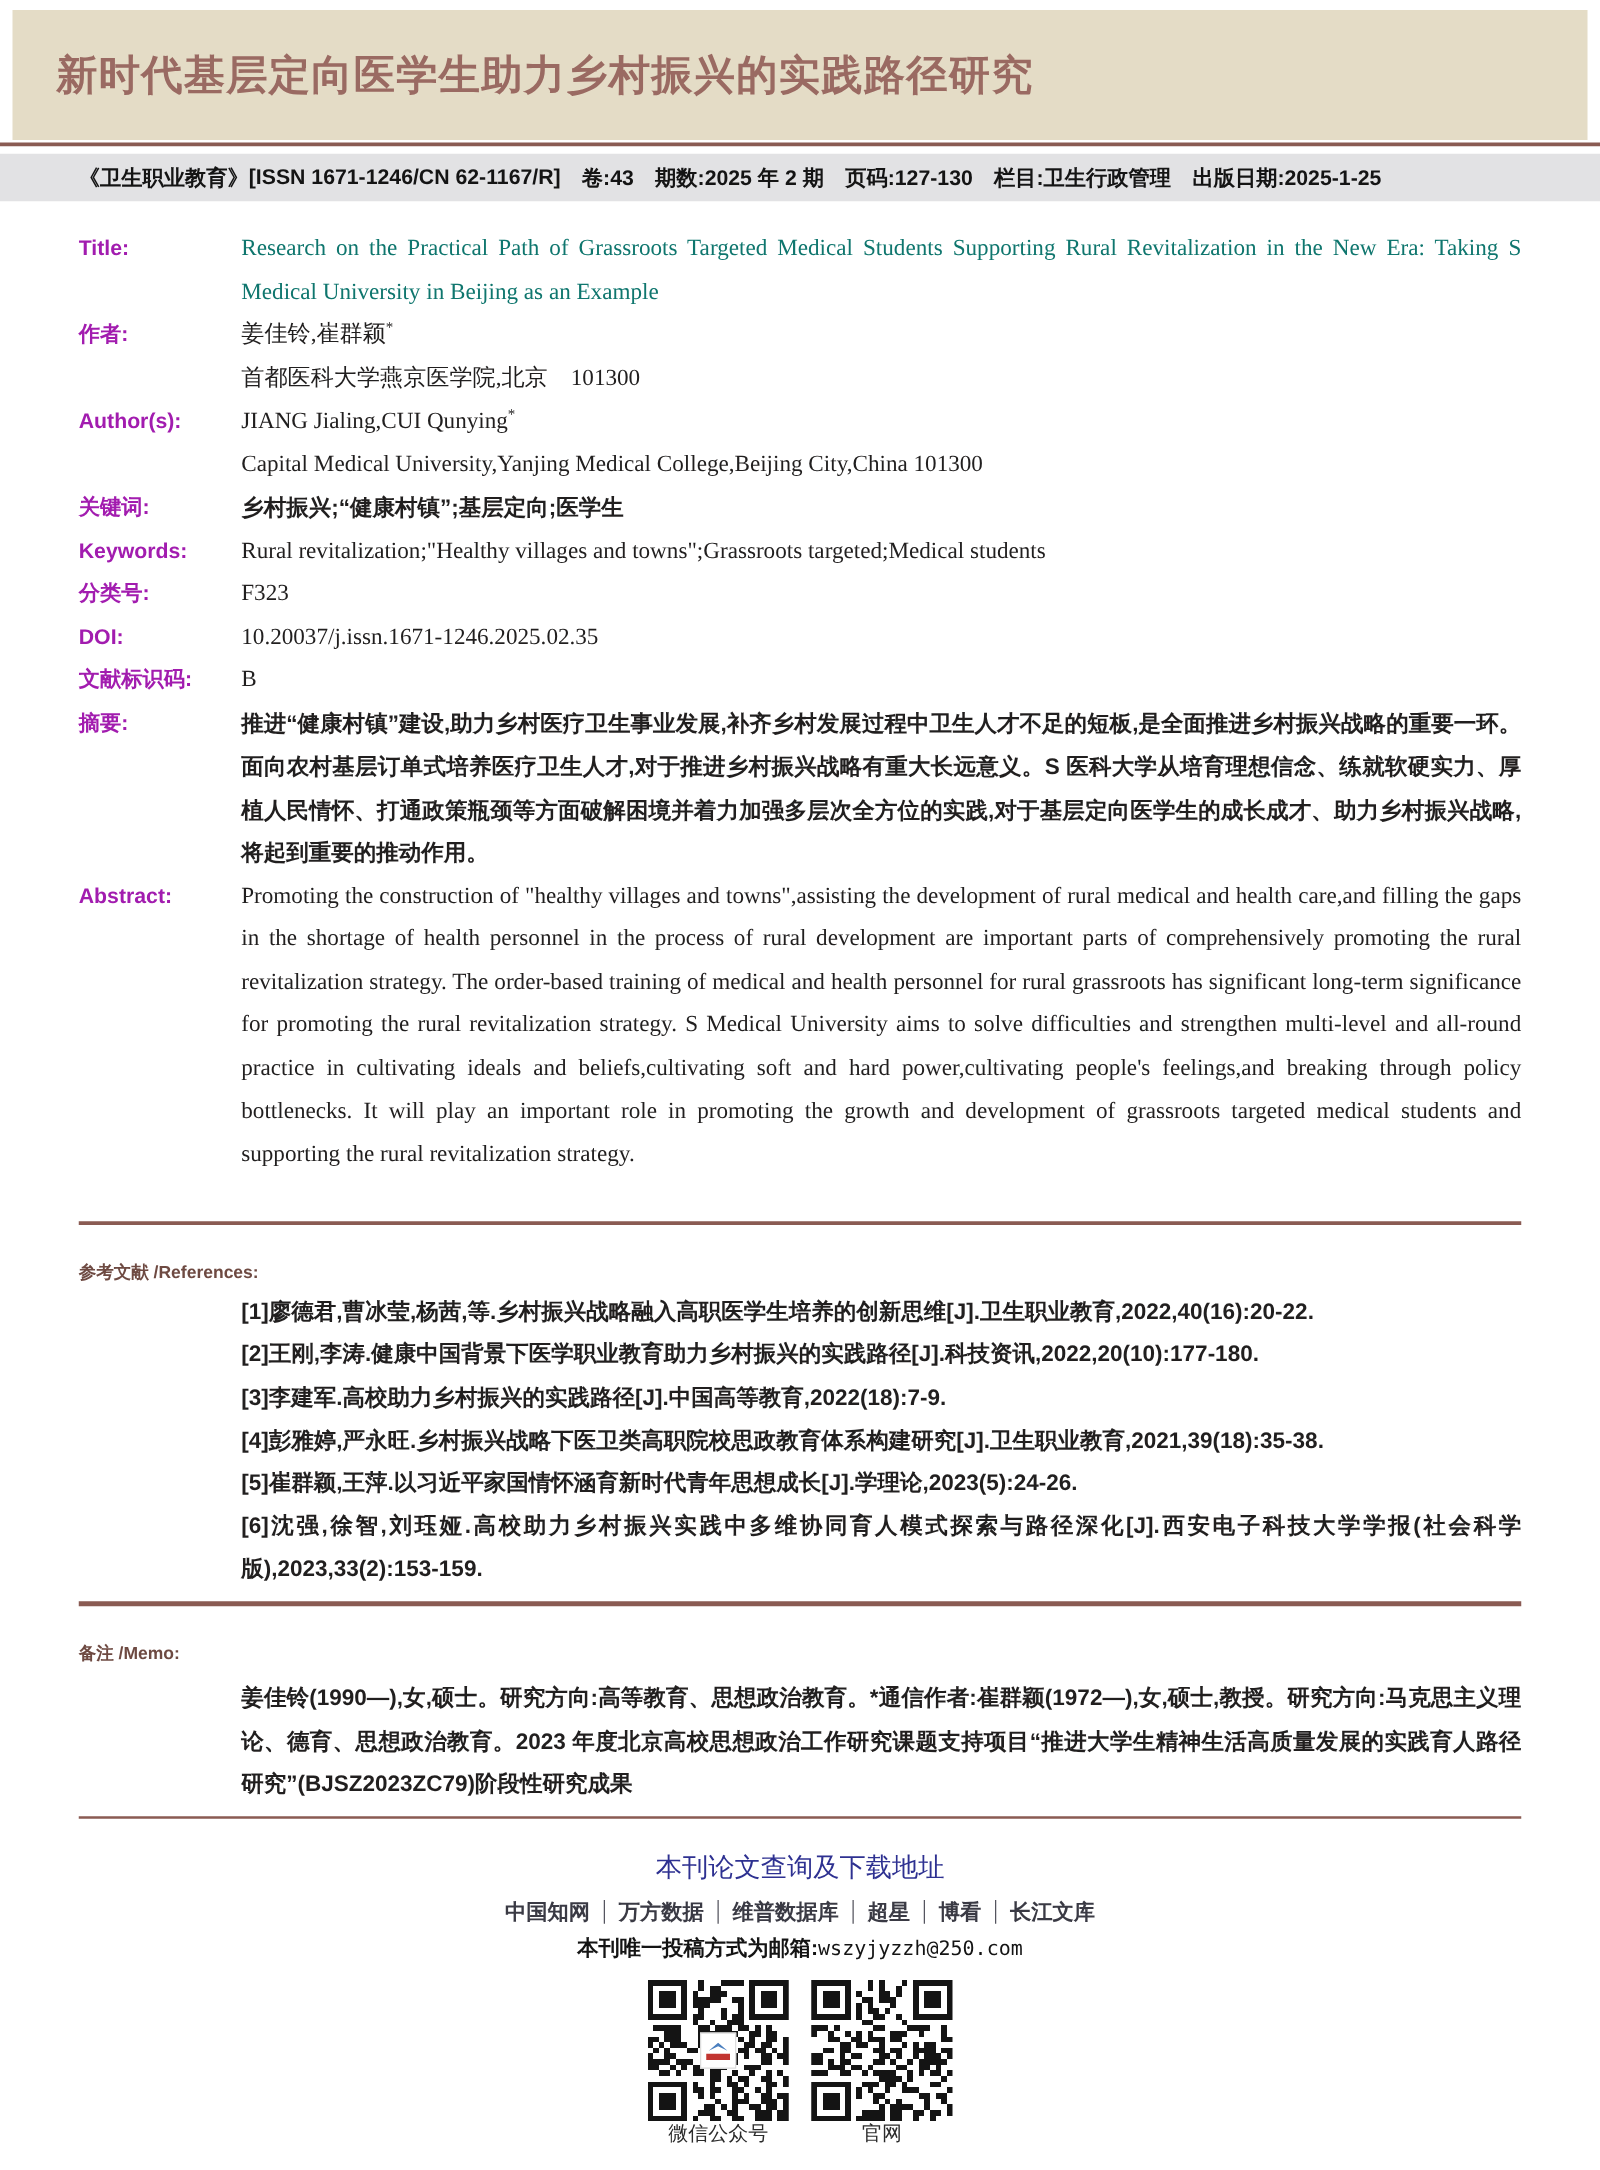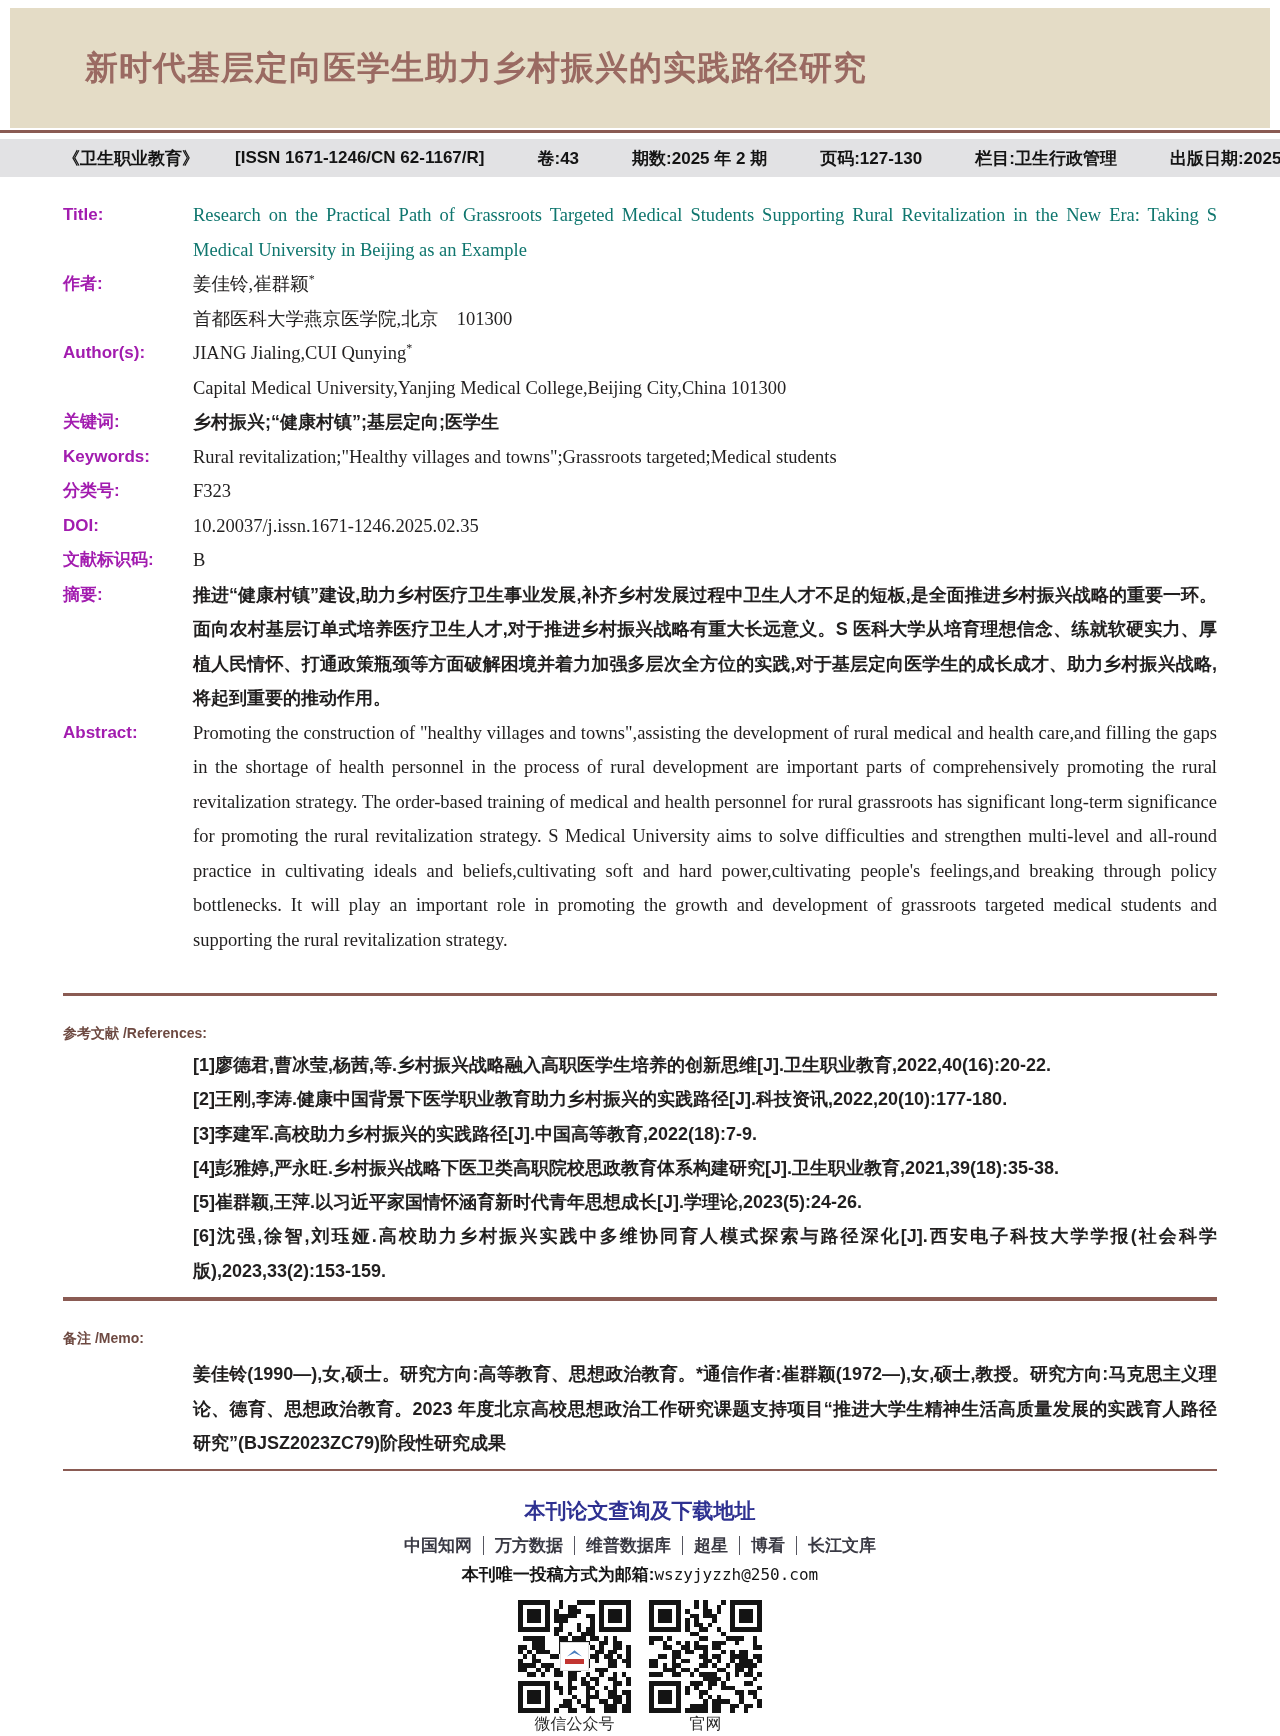--- a/index.html
+++ b/index.html
@@ -7,25 +7,25 @@
   body {
     height: 1736px;
     background: #ffffff;
     overflow: hidden;
     font-family: "Liberation Sans", sans-serif;
     color: #211f1f;
   }
   
   .masthead {
     margin: 8px 10px 0 10px;
-    height: 120px;
+    height: 104px;
     background: #e4dcc6;
     display: flex;
     align-items: center;
-    padding-left: 75px;
+    padding-left: 35px;
   }
   .masthead h1 {
     font-size: 33px;
     font-weight: 700;
     color: #9a6a62;
     letter-spacing: 1px;
   }
   .rule-top {
     margin-top: 2px;
     height: 3px;
@@ -35,21 +35,20 @@
     margin-top: 6px;
     height: 38px;
     background: #e2e2e4;
     display: flex;
     align-items: center;
     padding-left: 63px;
     font-size: 17px;
     font-weight: 700;
     color: #141414;
     white-space: nowrap;
-    gap: 36px;
   }
   .journal-bar .seg { margin-right: 17px; }
   .journal-bar .seg.tight { margin-right: 0; }
   
   .content {
     margin: 0 63px;
     padding-top: 21px;
   }
   .meta-row { display: flex; }
   .meta-label {
@@ -93,21 +92,21 @@
     margin-top: 4px;
     line-height: 34.5px;
     text-align: justify;
     font-size: 18px;
     font-weight: 600;
   }
   
   .footer { margin-top: 24px; text-align: center; }
   .footer-heading {
     font-size: 21px;
-    font-weight: 700;
+    font-weight: 400;
     color: #2e3191;
     line-height: 32px;
   }
   .db-row {
     margin-top: 5px;
     font-size: 17px;
     font-weight: 600;
     color: #3a3a44;
     line-height: 28px;
   }

